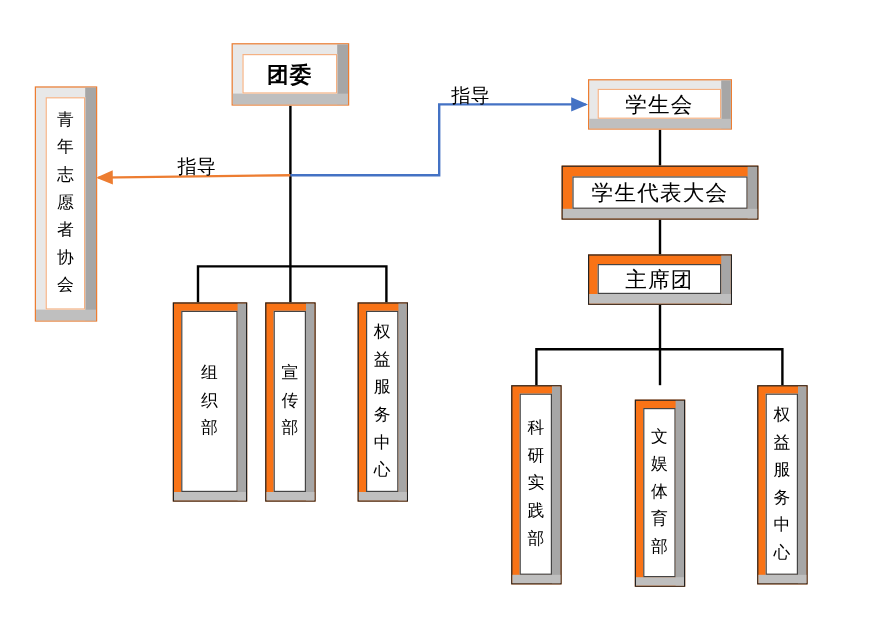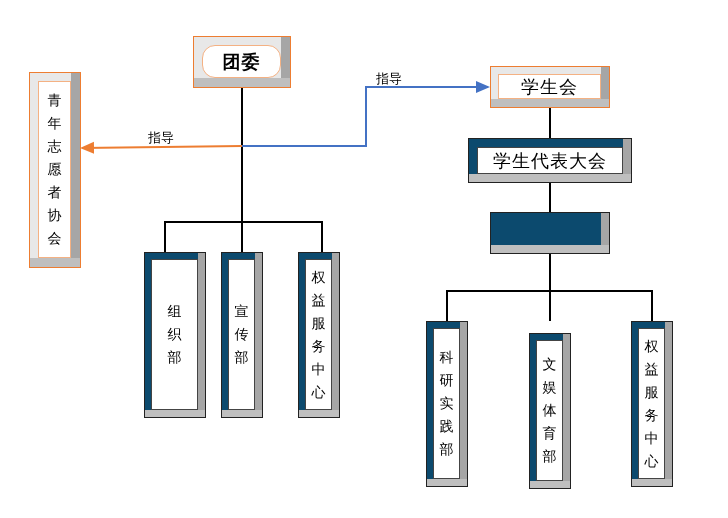--- a/index.html
+++ b/index.html
@@ -2,30 +2,30 @@
 <html><head>
 <meta charset="utf-8">
 <style>
   html, body { margin:0; padding:0; background:#ffffff; }
   body { width:728px; height:518px; position:relative; overflow:hidden;
          font-family:"DejaVu Sans", "Liberation Sans", sans-serif; color:#000; }
   #lines { position:absolute; left:0; top:0; width:728px; height:518px; }
   .bevel { position:absolute; box-sizing:border-box; background:#fff; }
   .bevel .inner { position:absolute; box-sizing:border-box; background:#fff;
                   display:flex; align-items:center; justify-content:center; text-align:center; }
-  .bevel.gray { border:1px solid #222; background:#0c4a6e; }
+  .bevel.gray { border:1px solid #222; background:#f97316; }
   .bevel.gray .inner { border:1px solid #444; }
   .bevel.orange { border:1.5px solid #ed7d31; background:#e8e8e8; }
   .bevel.orange .inner { border:1px solid #f4b183; }
   .bevel .shadow-r { position:absolute; top:0; right:0; bottom:0; background:#a6a6a6; }
   .bevel .shadow-b { position:absolute; left:0; right:0; bottom:0; background:#bfbfbf; }
   .txt-h { font-size:18px; letter-spacing:1px; white-space:nowrap; }
   .txt-v { font-size:14px; line-height:23px; writing-mode:horizontal-tb; width:1.2em; word-break:break-all; }
   .bold { font-weight:bold; }
-  .label { position:absolute; font-size:13px; white-space:nowrap;text-align:center; }
+  .label { position:absolute; font-size:16px; white-space:nowrap;text-align:center; }
 </style>
 </head>
 <body>
 
 <svg id="lines" viewBox="0 0 728 518">
   <defs>
     <marker id="arrOrange" markerWidth="8" markerHeight="8" refX="6" refY="4" orient="auto">
       <path d="M0,1 L7,4 L0,7 Z" fill="#ed7d31"></path>
     </marker>
     <marker id="arrBlue" markerWidth="8" markerHeight="8" refX="6" refY="4" orient="auto">
@@ -46,21 +46,21 @@
   <polyline points="447,321 447,291 652,291 652,321" fill="none" stroke="#000" stroke-width="2"></polyline>
   <line x1="550" y1="291" x2="550" y2="321" stroke="#000" stroke-width="2"></line>
 </svg>
 
 <div class="label" style="left:148px;top:129px;">指导</div>
 <div class="label" style="left:376px;top:70px;">指导</div>
 
 <div class="bevel orange" style="left:193px;top:36px;width:98px;height:52px;">
   <div class="shadow-r" style="width:9px;"></div>
     <div class="shadow-b" style="height:9px;"></div>
-  <div class="inner" style="left:8px;top:8px;right:9px;bottom:9px;border-radius:13px;">
+  <div class="inner" style="left:8px;top:8px;right:9px;bottom:9px;">
     <span class="txt-h bold">团委</span>
   </div>
 </div>
 
 <div class="bevel orange" style="left:29px;top:72px;width:52px;height:196px;">
   <div class="shadow-r" style="width:9px;"></div>
     <div class="shadow-b" style="height:9px;"></div>
   <div class="inner" style="left:8px;top:8px;right:9px;bottom:9px;">
     <span class="txt-v">青年志愿者协会</span>
   </div>
@@ -78,20 +78,23 @@
   <div class="shadow-r" style="width:8px;"></div>
     <div class="shadow-b" style="height:8px;"></div>
   <div class="inner" style="left:8px;top:8px;right:8px;bottom:8px;">
     <span class="txt-h">学生代表大会</span>
   </div>
 </div>
 
 <div class="bevel gray" style="left:490px;top:212px;width:120px;height:42px;">
   <div class="shadow-r" style="width:8px;"></div>
     <div class="shadow-b" style="height:8px;"></div>
+  <div class="inner" style="left:7px;top:7px;right:8px;bottom:8px;">
+    <span class="txt-h">主席团</span>
+  </div>
 </div>
 
 <div class="bevel gray" style="left:144px;top:252px;width:62px;height:166px;">
   <div class="shadow-r" style="width:7px;"></div>
     <div class="shadow-b" style="height:7px;"></div>
   <div class="inner" style="left:6px;top:6px;right:7px;bottom:7px;">
     <span class="txt-v">组织部</span>
   </div>
 </div>
 

